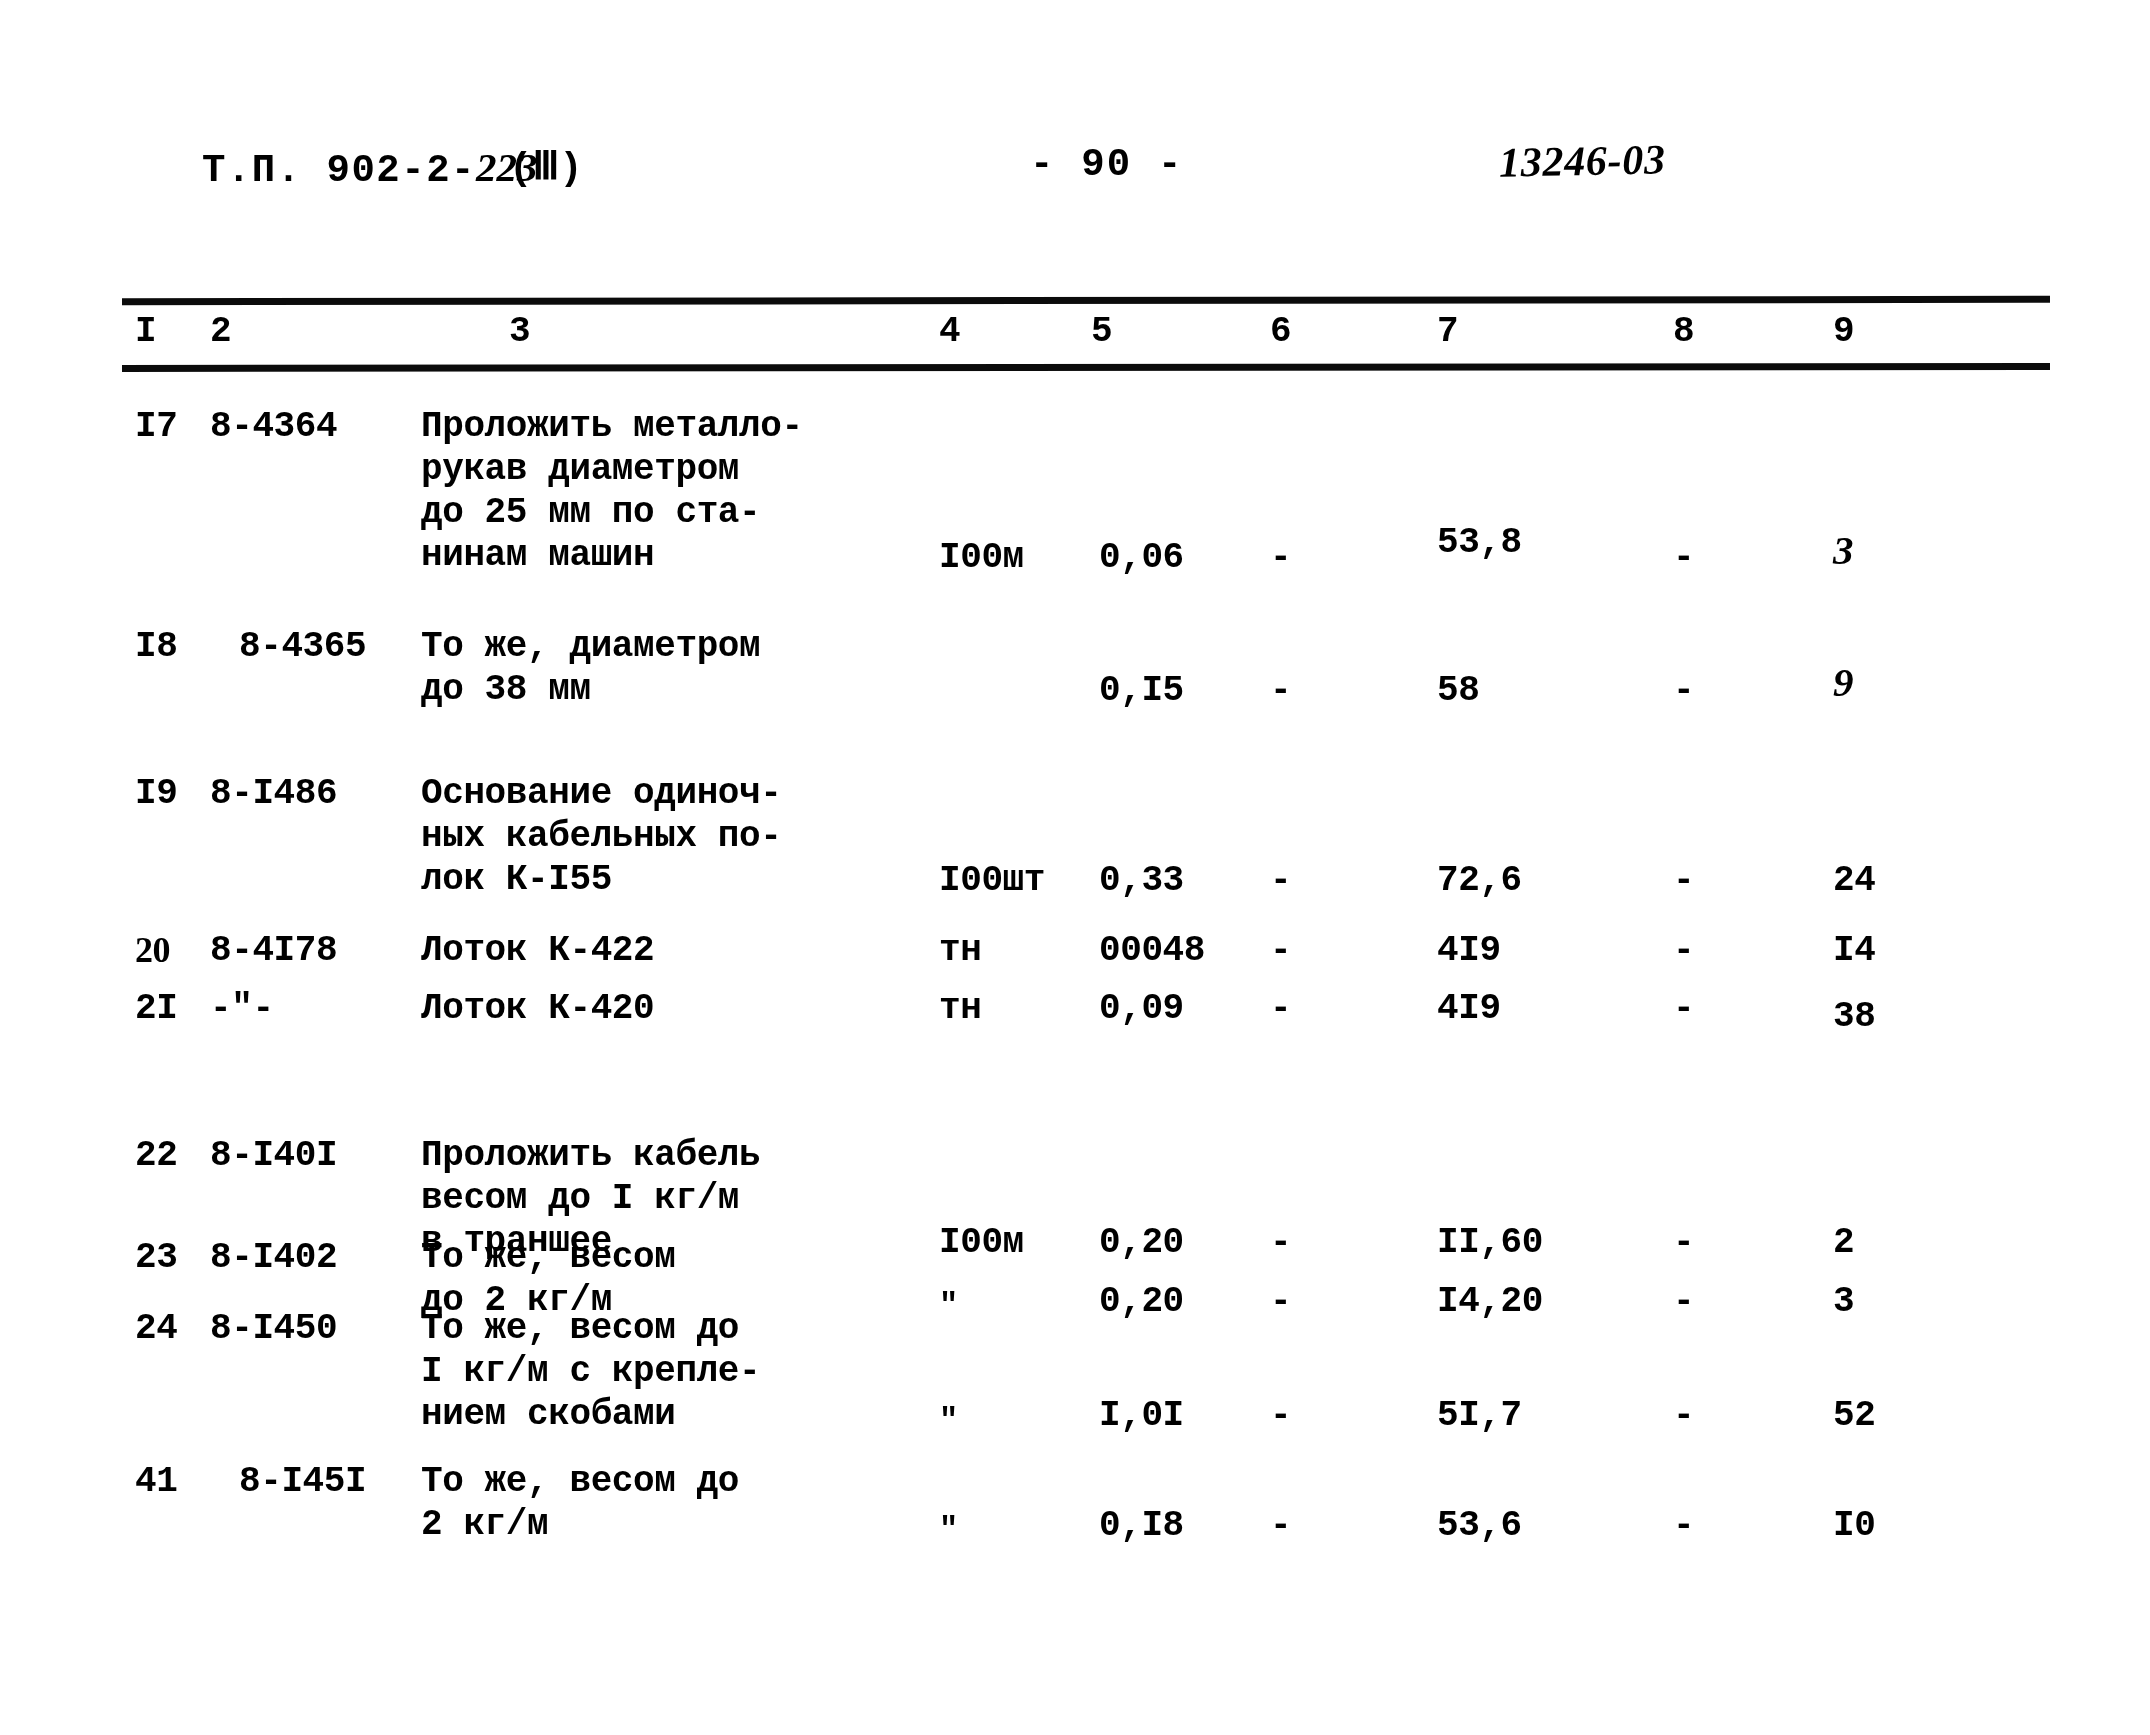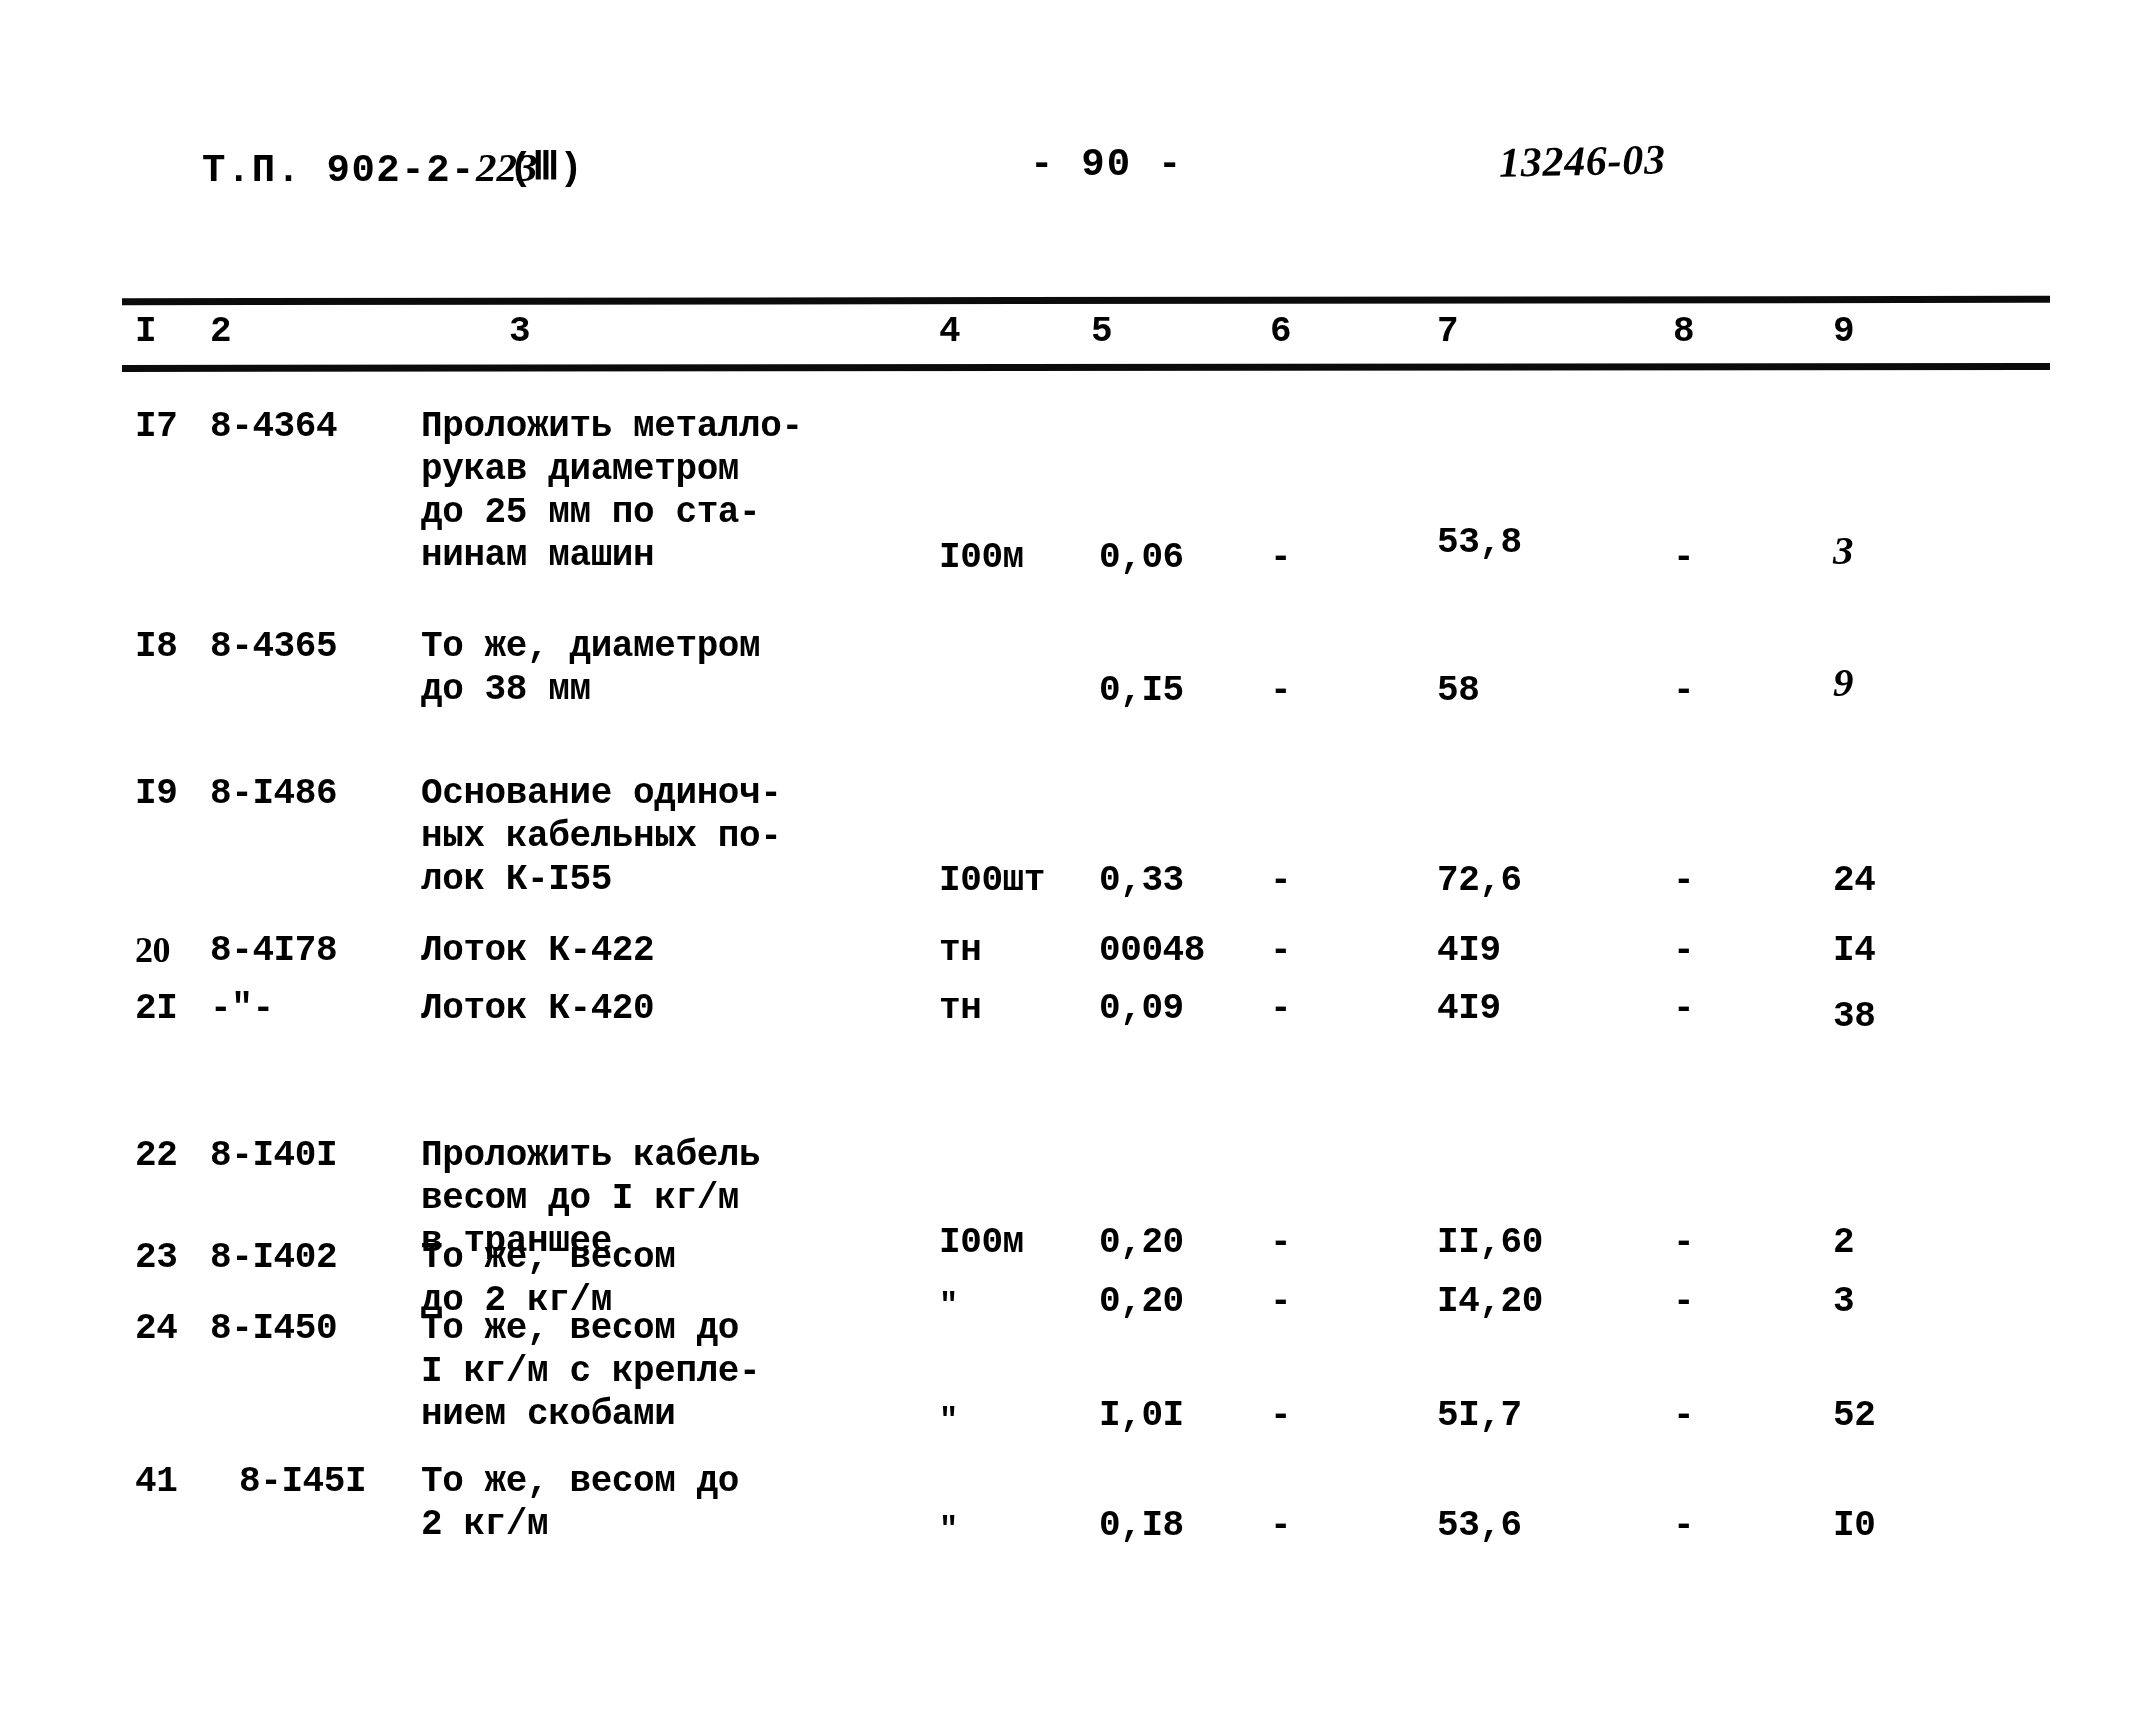--- a/index.html
+++ b/index.html
@@ -190,21 +190,21 @@
 нинам машин</div>
         <div class="cell c-unit" style="top: 131px;">I00м</div>
         <div class="cell c-qty" style="top: 131px;">0,06</div>
         <div class="cell c-six dash" style="top: 131px;">-</div>
         <div class="cell c-seven" style="top: 116px;">53,8</div>
         <div class="cell c-eight dash" style="top: 131px;">-</div>
         <div class="cell c-nine hand-num" style="top: 124px;">3</div>
       </div>
       <div class="row" style="top: 220px;">
         <div class="cell c-num" style="top: 0px;">I8</div>
-        <div class="cell c-code" style="top: 0px;">8-4365</div>
+        <div class="cell c-code" style="top: 0px; margin-left: 29px;">8-4365</div>
         <div class="cell c-desc" style="top: 0px;">То же, диаметром
 до 38 мм</div>
         <div class="cell c-qty" style="top: 44px;">0,I5</div>
         <div class="cell c-six dash" style="top: 44px;">-</div>
         <div class="cell c-seven" style="top: 44px;">58</div>
         <div class="cell c-eight dash" style="top: 44px;">-</div>
         <div class="cell c-nine hand-num" style="top: 36px;">9</div>
       </div>
       <div class="row" style="top: 367px;">
         <div class="cell c-num" style="top: 0px;">I9</div>

